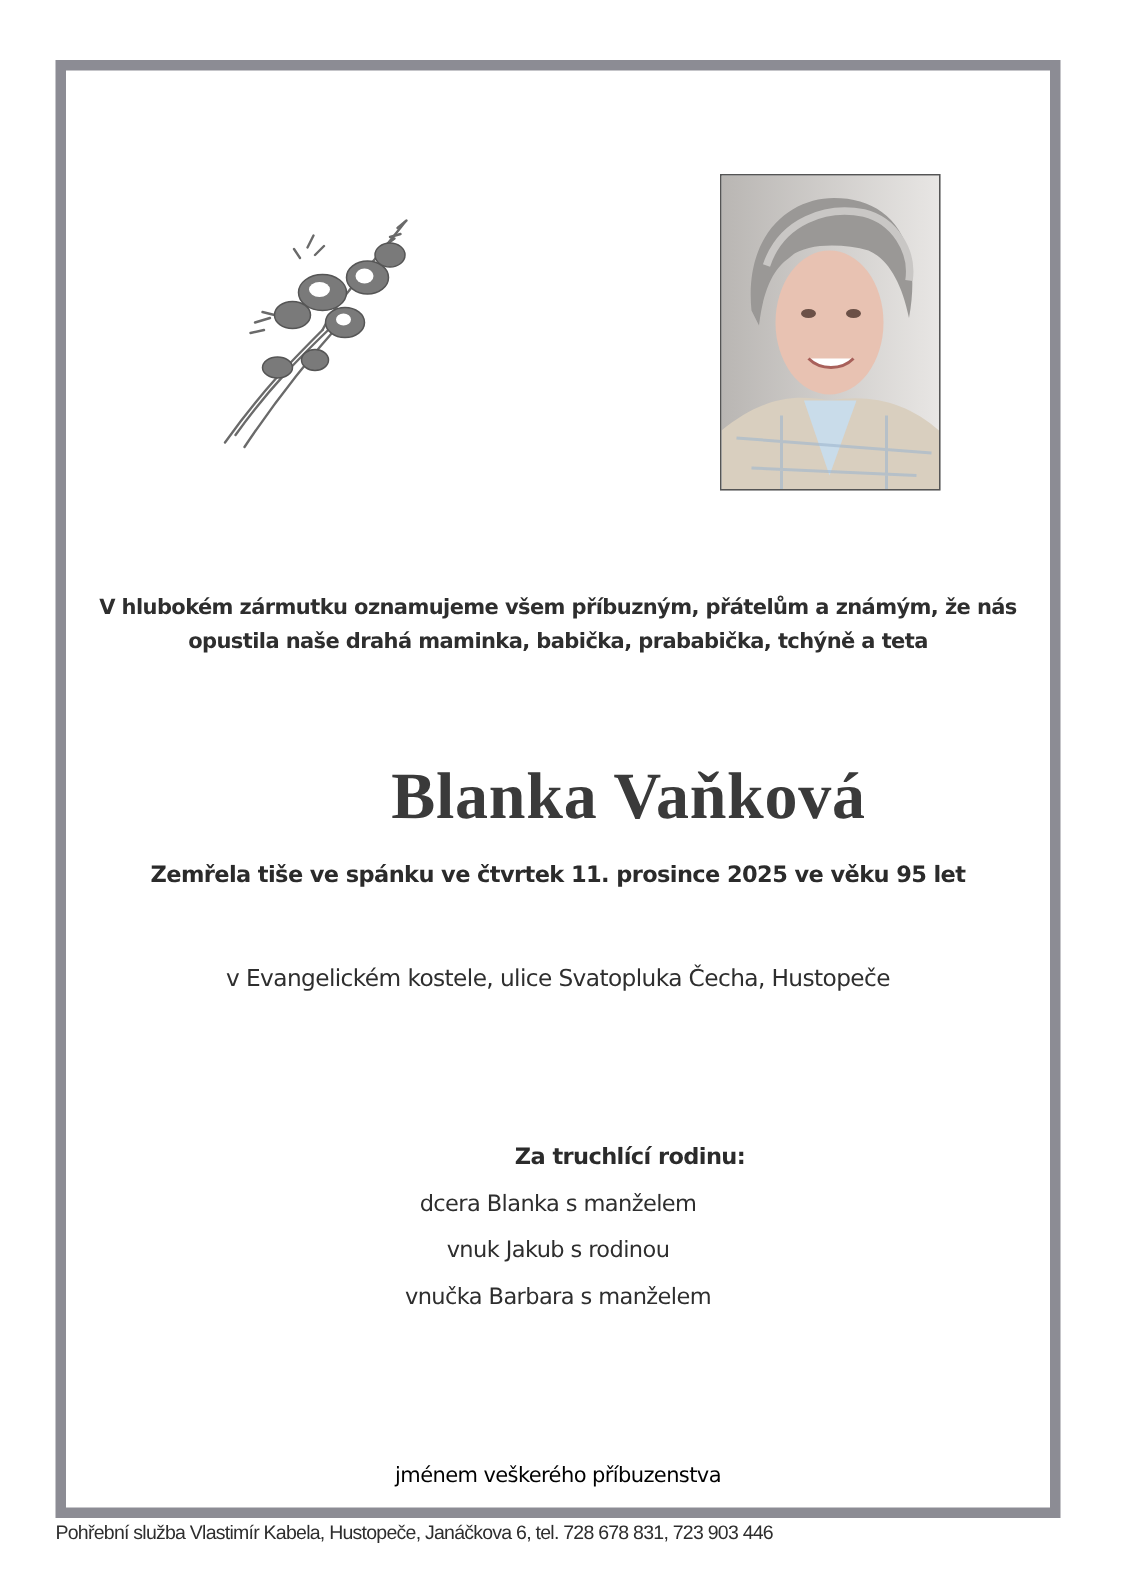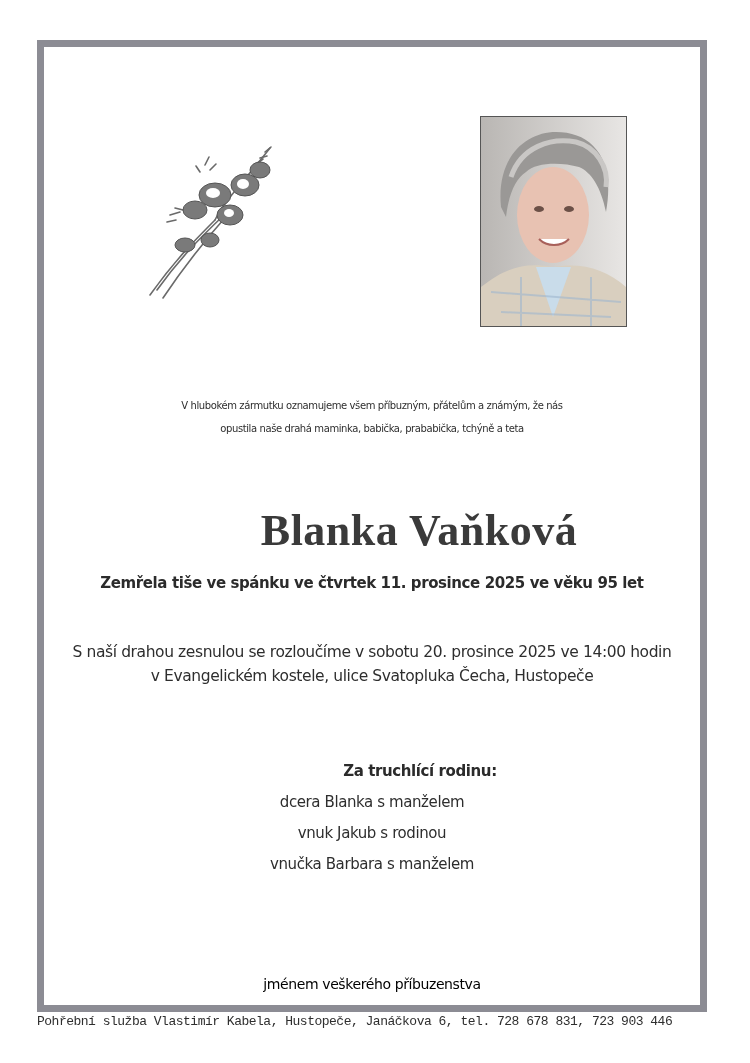--- a/index.html
+++ b/index.html
@@ -1,29 +1,29 @@
 <!DOCTYPE html>
 <html><head>
 <meta charset="utf-8">
 <style>
   html, body { margin:0; padding:0; background:#ffffff; }
   body { width:750px; height:1063px; position:relative; overflow:hidden; font-family:"Liberation Sans", sans-serif; color:#2b2b2b; }
   .frame { position:absolute; left:37px; top:40px; width:656px; height:958px; border:7px solid #8c8c94; background:#ffffff; }
   .bouquet { position:absolute; left:145px; top:140px; width:145px; height:160px; }
   .photo { position:absolute; left:480px; top:116px; width:145px; height:209px; border:1px solid #555; overflow:hidden; background:#dcdcdc; }
   .text-center { position:absolute; left:44px; width:656px; text-align:center; }
-  .intro { top:394px; font-size:10px; line-height:23px; color:#2e2e2e; font-family:"DejaVu Sans", sans-serif; letter-spacing:-0.4px; }
+  .intro { top:394px; font-size:14px; line-height:23px; color:#2e2e2e; font-family:"DejaVu Sans", sans-serif; letter-spacing:-0.4px;font-weight:bold; }
   .name { top:505px; font-family:"Liberation Serif", serif; font-weight:bold; font-size:44px; color:#3a3a3a; letter-spacing:0.5px;margin-left:47px; }
   .died { top:574px; font-size:15px; font-weight:bold; font-family:"DejaVu Sans", sans-serif; letter-spacing:-0.4px; color:#2b2b2b; }
   .ceremony { top:640px; font-size:15.5px; line-height:24px; font-family:"DejaVu Sans", sans-serif; letter-spacing:-0.4px; color:#2e2e2e; }
   .family-title { top:762px; font-size:15px; font-weight:bold; font-family:"DejaVu Sans", sans-serif; letter-spacing:-0.4px;padding-left:48px; }
   .family-member { font-size:15px; font-family:"DejaVu Sans", sans-serif; letter-spacing:-0.4px; color:#2e2e2e; }
   .fm0 { top:793px; } .fm1 { top:824px; } .fm2 { top:855px; }
   .signature { top:976px; font-size:14px; font-family:"DejaVu Sans", sans-serif; letter-spacing:-0.4px; color:#000000;text-align:center; }
-  .footer { position:absolute; left:37px; top:1014px; font-size:13px; font-family:Liberation Mono, monospace; letter-spacing:-0.5px; color:#2e2e2e; white-space:nowrap; }
+  .footer { position:absolute; left:37px; top:1014px; font-size:13px; font-family:Liberation Sans, sans-serif; letter-spacing:-0.5px; color:#2e2e2e; white-space:nowrap; }
 </style>
 </head>
 <body>
 
 <div class="frame"></div>
 
 <svg class="bouquet" viewBox="0 0 145 160">
   <g fill="none" stroke="#6a6a6a" stroke-width="1.6" stroke-linecap="round">
     <path d="M5 155 C30 120 50 100 70 80"></path>
     <path d="M12 150 C35 118 55 98 78 76"></path>
@@ -73,21 +73,20 @@
 <div class="text-center intro">
   <div>V hlubokém zármutku oznamujeme všem příbuzným, přátelům a známým, že nás</div>
   <div>opustila naše drahá maminka, babička, prababička, tchýně a teta</div>
 </div>
 
 <div class="text-center name">Blanka Vaňková</div>
 
 <div class="text-center died">Zemřela tiše ve spánku ve čtvrtek 11. prosince 2025 ve věku 95 let</div>
 
 <div class="text-center ceremony">
-  <div>S naší drahou zesnulou se rozloučíme v sobotu 20. prosince 2025 ve 14:00 hodin</div>
   <div>v Evangelickém kostele, ulice Svatopluka Čecha, Hustopeče</div>
 </div>
 
 <div class="text-center family-title">Za truchlící rodinu:</div>
 <div class="text-center family-member fm0">dcera Blanka s manželem</div>
 <div class="text-center family-member fm1">vnuk Jakub s rodinou</div>
 <div class="text-center family-member fm2">vnučka Barbara s manželem</div>
 
 <div class="text-center signature">jménem veškerého příbuzenstva</div>
 

